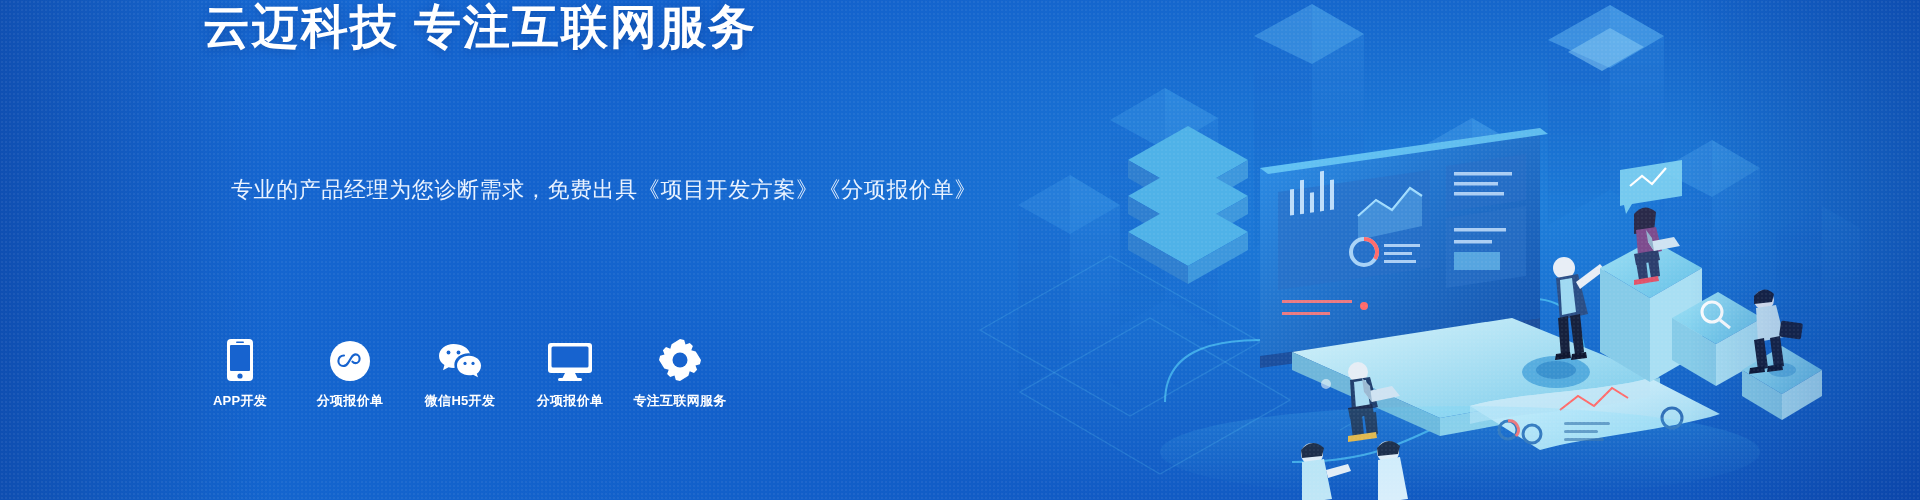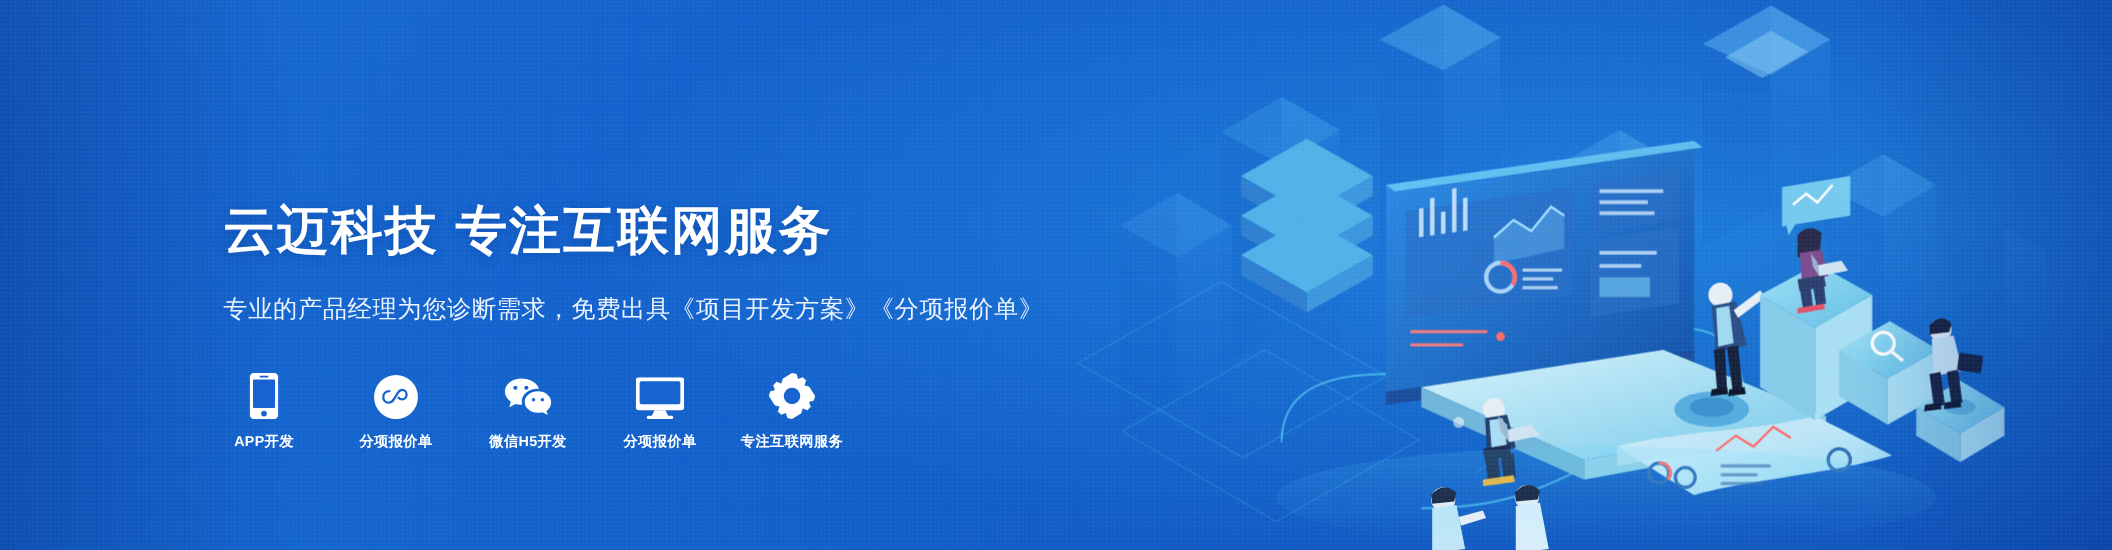--- a/index.html
+++ b/index.html
@@ -36,49 +36,49 @@
 
   
   .content{
     position:absolute;
     left:203px; top:0;
     height:428px;
     width:760px;
     z-index:7;
     display:flex;
     flex-direction:column;
-    justify-content:flex-end;
+    justify-content:space-between;
     padding-bottom:18px;
   }
   .headline{
     font-size:47px;
     font-weight:bold;
     color:#ffffff;
     letter-spacing:2px;
     line-height:1.15;
     white-space:nowrap;
     text-shadow:0 2px 10px rgba(3,38,108,.30);
     margin-bottom:26px;
   }
   .subtitle{
     font-size:22px;
     color:#eaf3ff;
     line-height:1.72;
     letter-spacing:.6px;
     white-space:nowrap;
     font-weight:400;
   }
-  .subtitle div{ margin-bottom:1px; }
+  .subtitle div{ margin-bottom:1px;margin-left:28px; }
 
   
   .services{
     display:flex;
     align-items:flex-end;
     margin-top:36px;
-    gap:46px;
+    gap:36px;
   }
   .service{
     display:flex;
     flex-direction:column;
     align-items:center;
     width:74px;
     cursor:pointer;
   }
   .service .glyph{
     height:44px;

